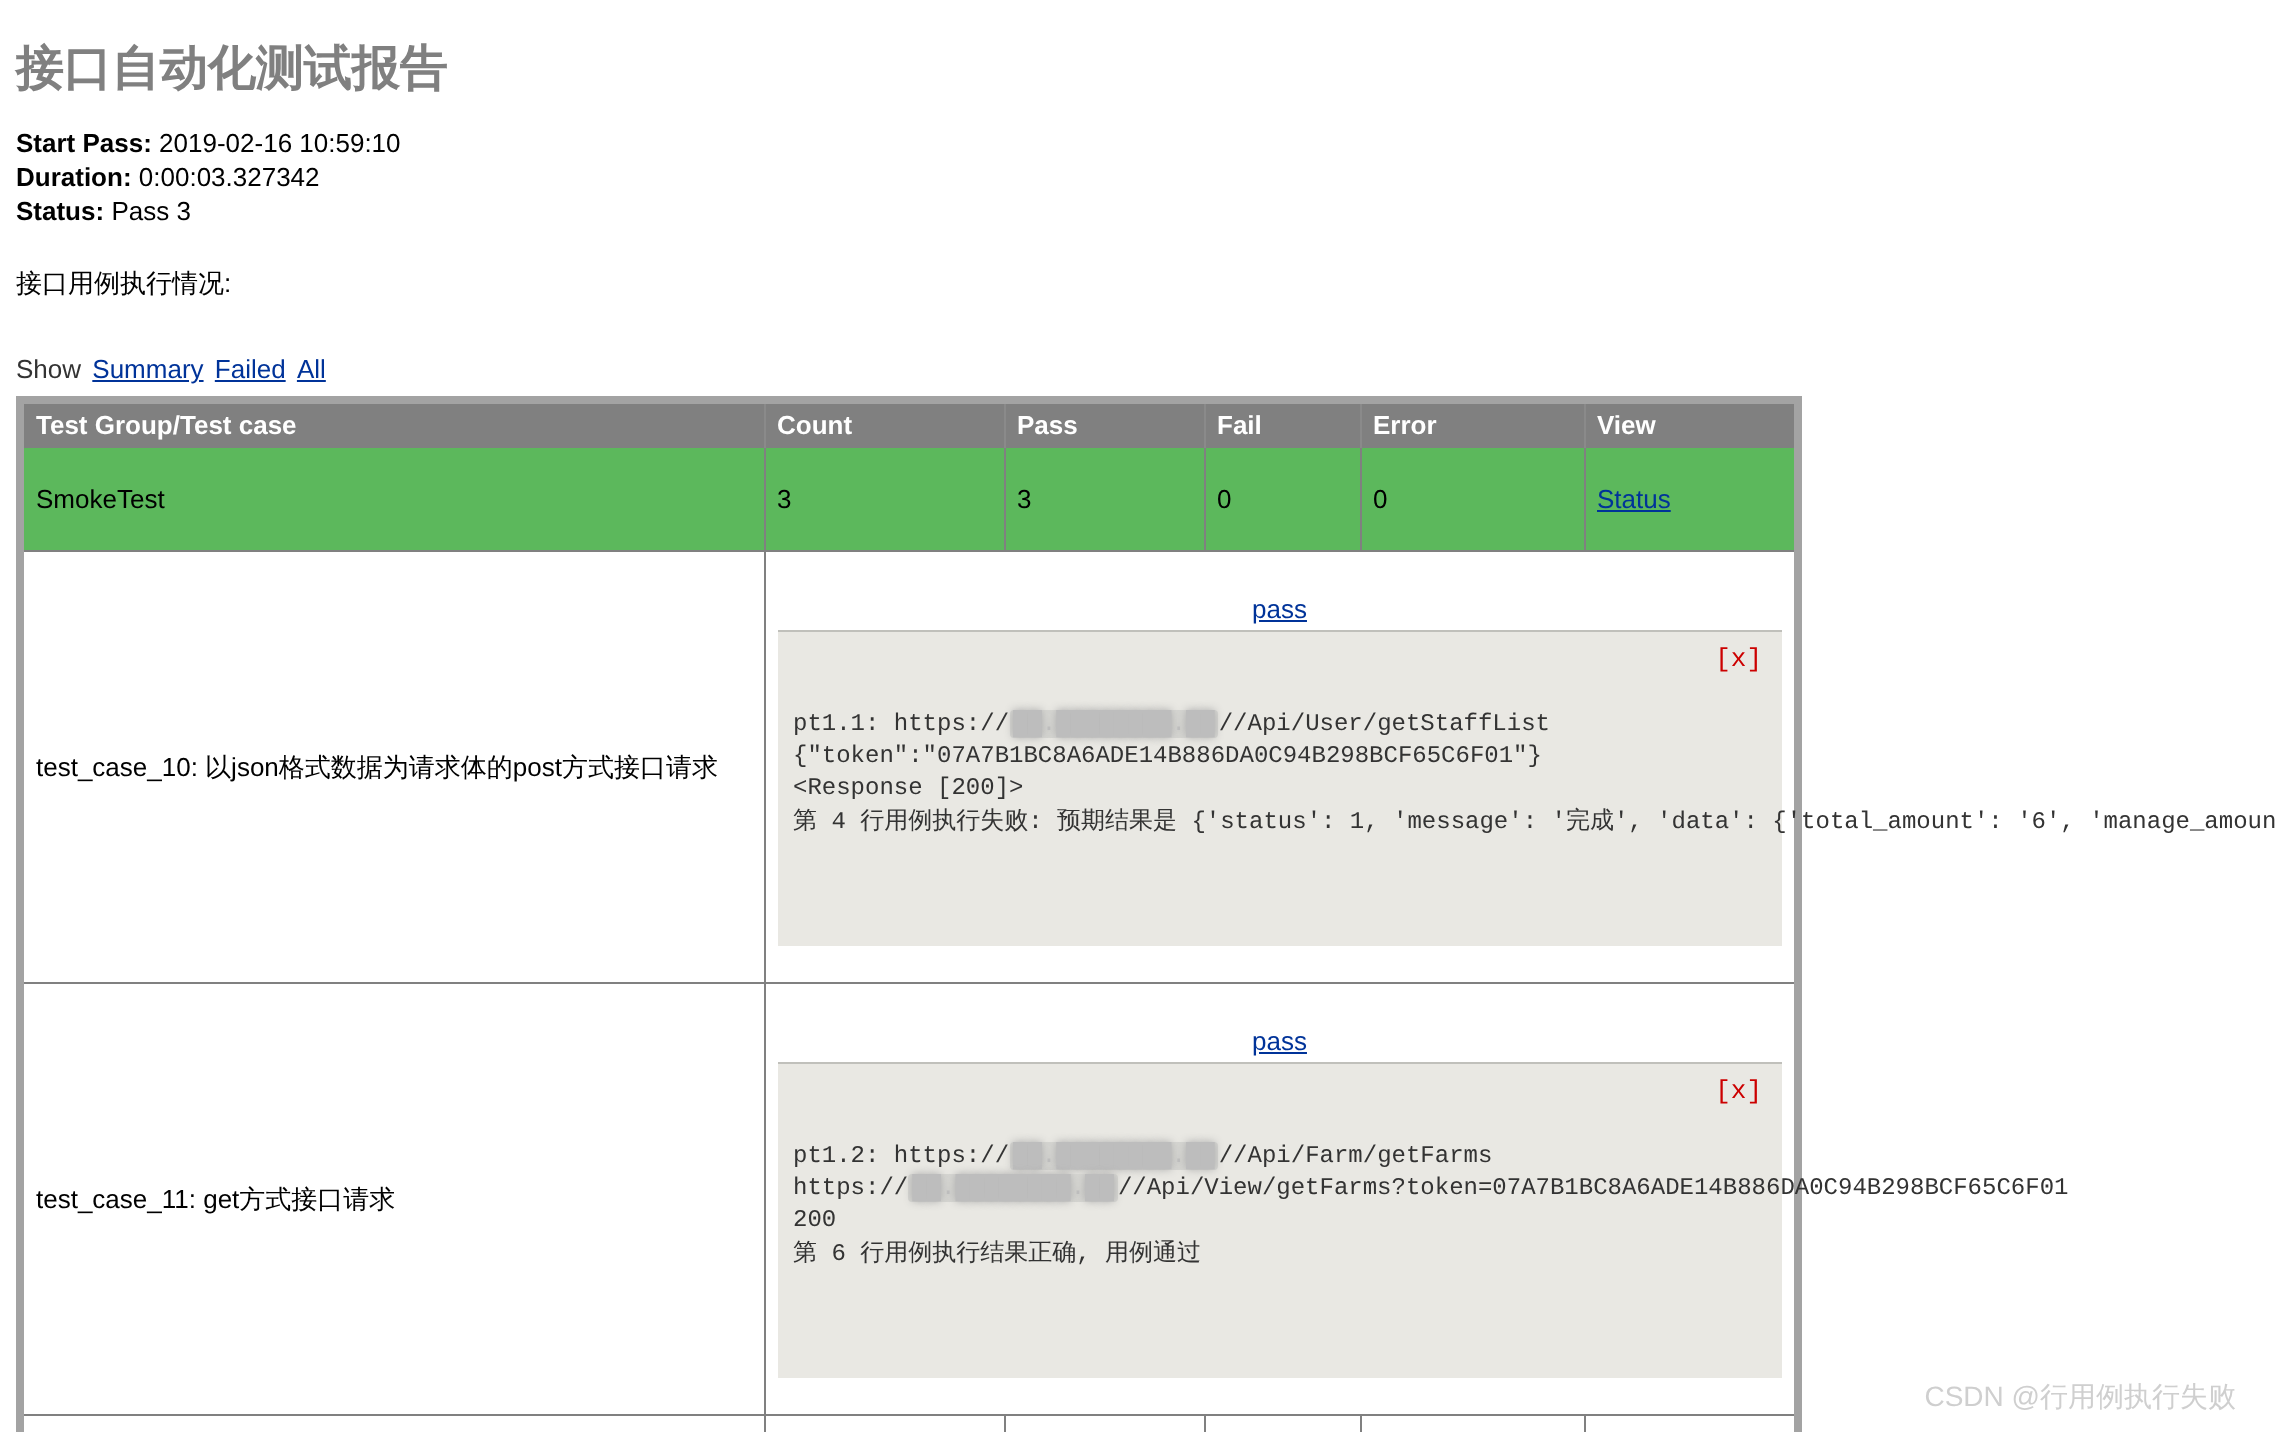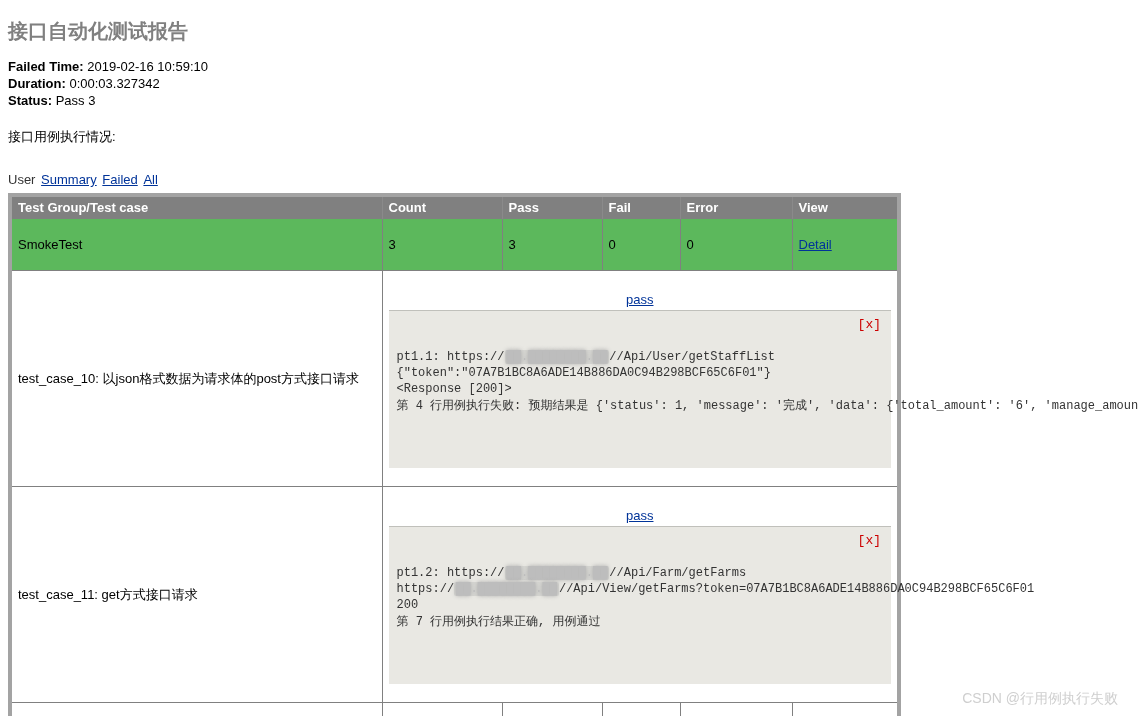--- a/index.html
+++ b/index.html
@@ -5,21 +5,21 @@
   body {
     font-family: Verdana, Arial, sans-serif;
     font-size: 13px;
     color: #000;
     background: #fff;
     margin: 0;
     padding: 8px 8px 8px 8px;
   }
   h1.title {
     color: #808080;
-    font-size: 20px;
+    font-size: 24px;
     font-weight: bold;
     margin: 10px 0 14px 0;
   }
   .meta {
     margin: 2px 0;
   }
   .meta b { font-weight: bold; }
   .section-label { margin: 20px 0 20px 0; }
   .show-links {
     margin: 26px 0 6px 0;
@@ -128,36 +128,36 @@
     pointer-events: none;
     font-family: sans-serif;
   }
 </style>
 </head>
 <body>
 
 <h1 class="title">接口自动化测试报告</h1>
 
 <div class="meta">
-  <b>Failed Time:</b>
+  <b>Start Pass:</b>
   <span>2019-02-16 10:59:10</span>
 </div>
 <div class="meta">
   <b>Duration:</b>
   <span>0:00:03.327342</span>
 </div>
 <div class="meta">
   <b>Status:</b>
   <span>Pass 3</span>
 </div>
 
 <div class="section-label">接口用例执行情况:</div>
 
 <div class="show-links">
-  <span>User</span>
+  <span>Show</span>
   <a href="#">Summary</a>
   <a href="#">Failed</a>
   <a href="#">All</a>
 </div>
 
 <table class="result">
   <colgroup>
     <col class="col-name">
       <col class="col-count">
       <col class="col-pass">
@@ -176,21 +176,21 @@
     </tr>
   </thead>
   <tbody>
     <tr class="group-row">
       <td>SmokeTest</td>
       <td>3</td>
       <td>3</td>
       <td>0</td>
       <td>0</td>
       <td class="view-cell">
-        <a href="#">Detail</a>
+        <a href="#">Status</a>
       </td>
     </tr>
 
     <tr>
       <td class="case-name">test_case_10: 以json格式数据为请求体的post方式接口请求</td>
       <td colspan="5" class="detail-cell">
         <div class="pass-link">
           <a href="#">pass</a>
         </div>
         <div class="output-box">
@@ -210,21 +210,21 @@
       <td colspan="5" class="detail-cell">
         <div class="pass-link">
           <a href="#">pass</a>
         </div>
         <div class="output-box">
           <span class="close-x">[x]</span>
           <div class="mono">
             <span>pt1.2: https://</span><span class="blur">██.████████.██</span><span>//Api/Farm/getFarms</span><br>
             <span>https://</span><span class="blur">██.████████.██</span><span>//Api/View/getFarms?token=07A7B1BC8A6ADE14B886DA0C94B298BCF65C6F01</span><br>
             <span>200</span><br>
-            <span>第 7 行用例执行结果正确, 用例通过</span>
+            <span>第 6 行用例执行结果正确, 用例通过</span>
           </div>
         </div>
       </td>
     </tr>
 
 
     <tr class="total-row">
       <td>Total</td>
       <td>3</td>
       <td>3</td>

